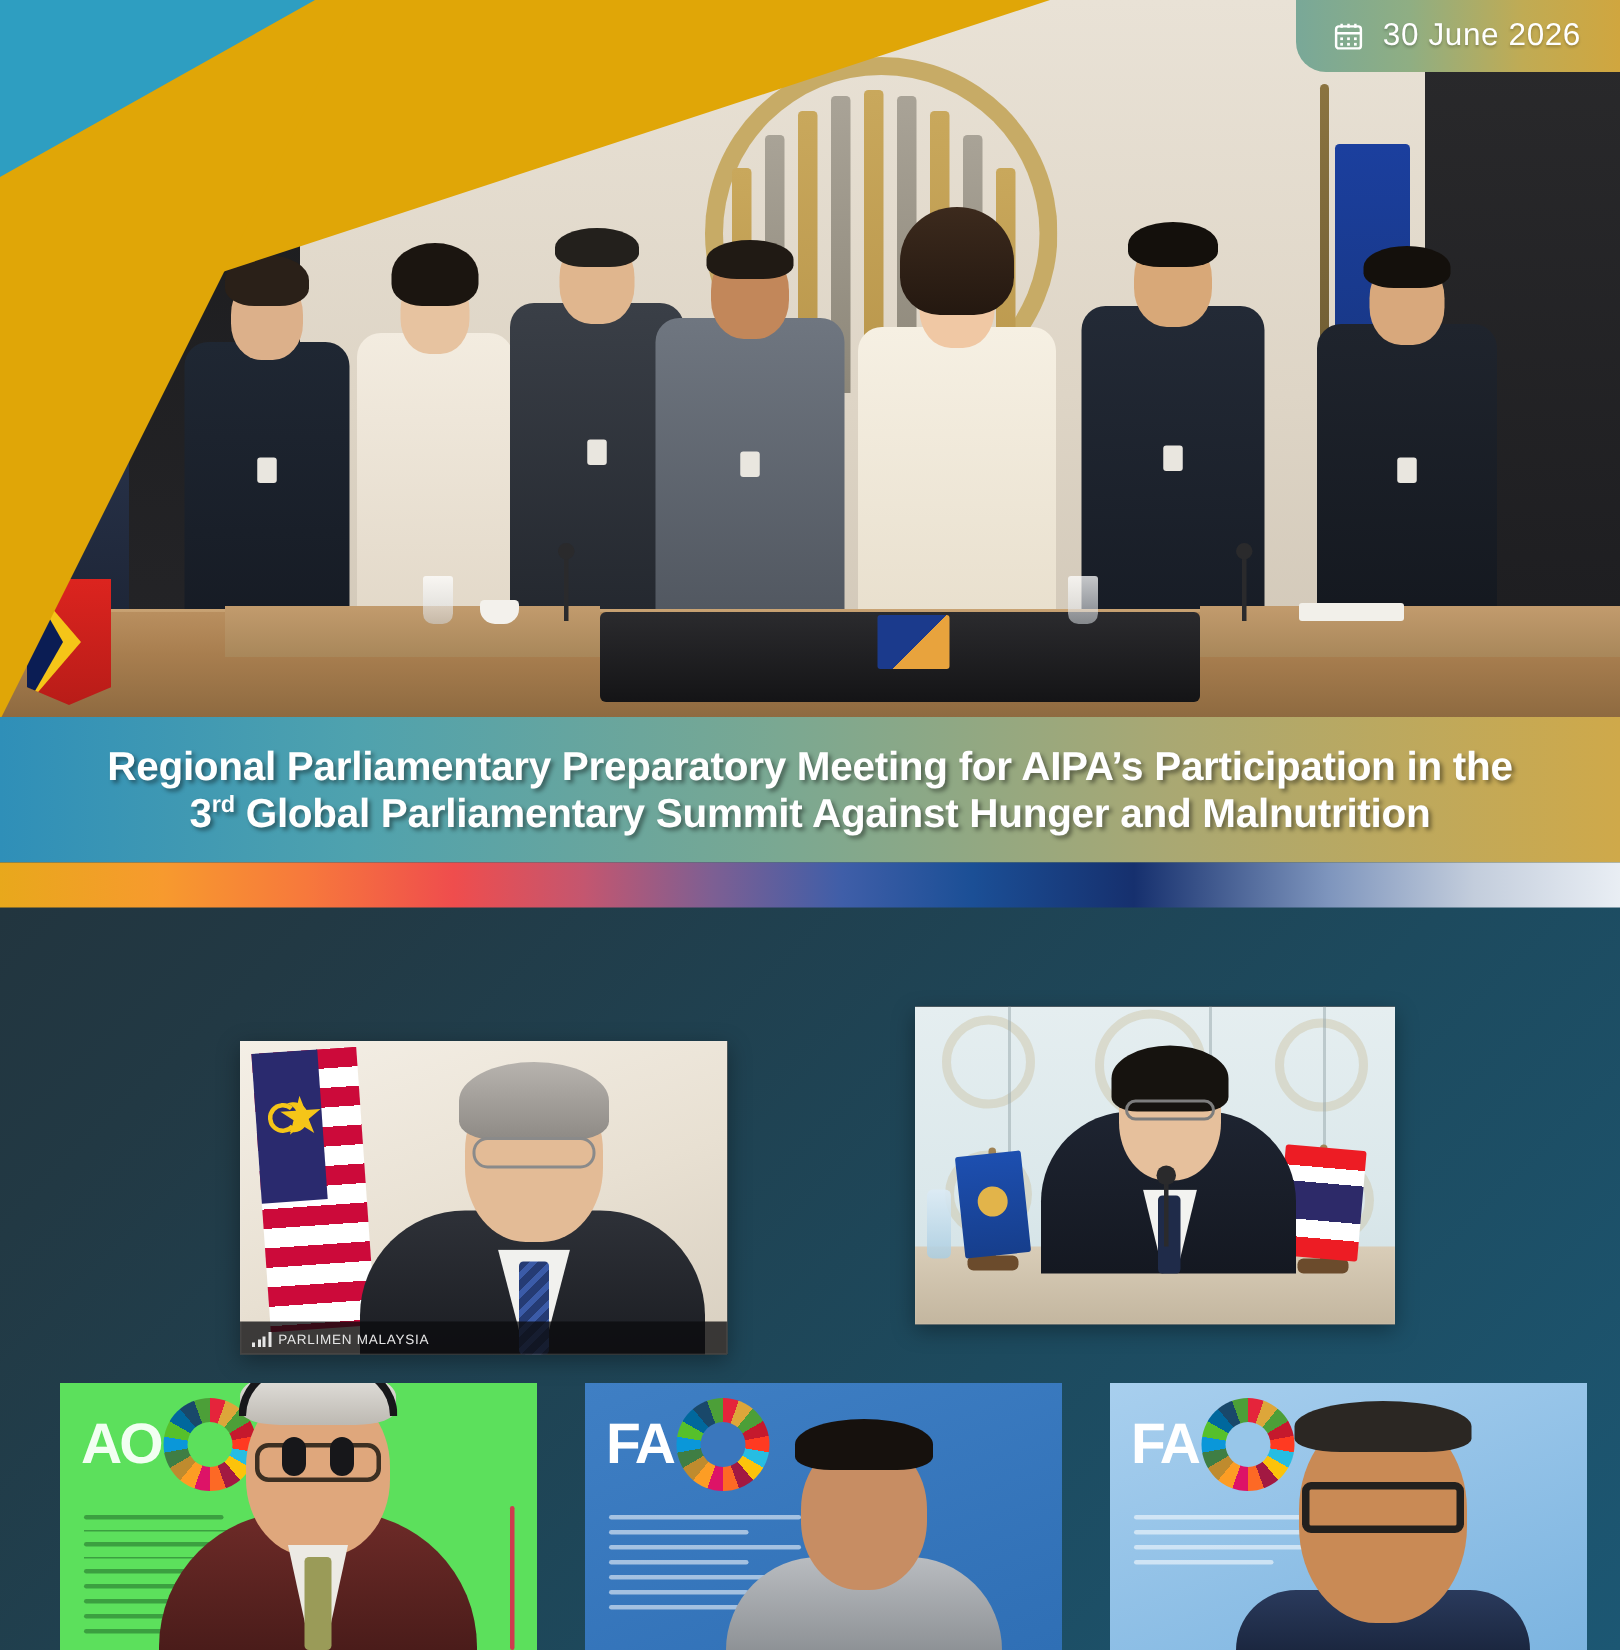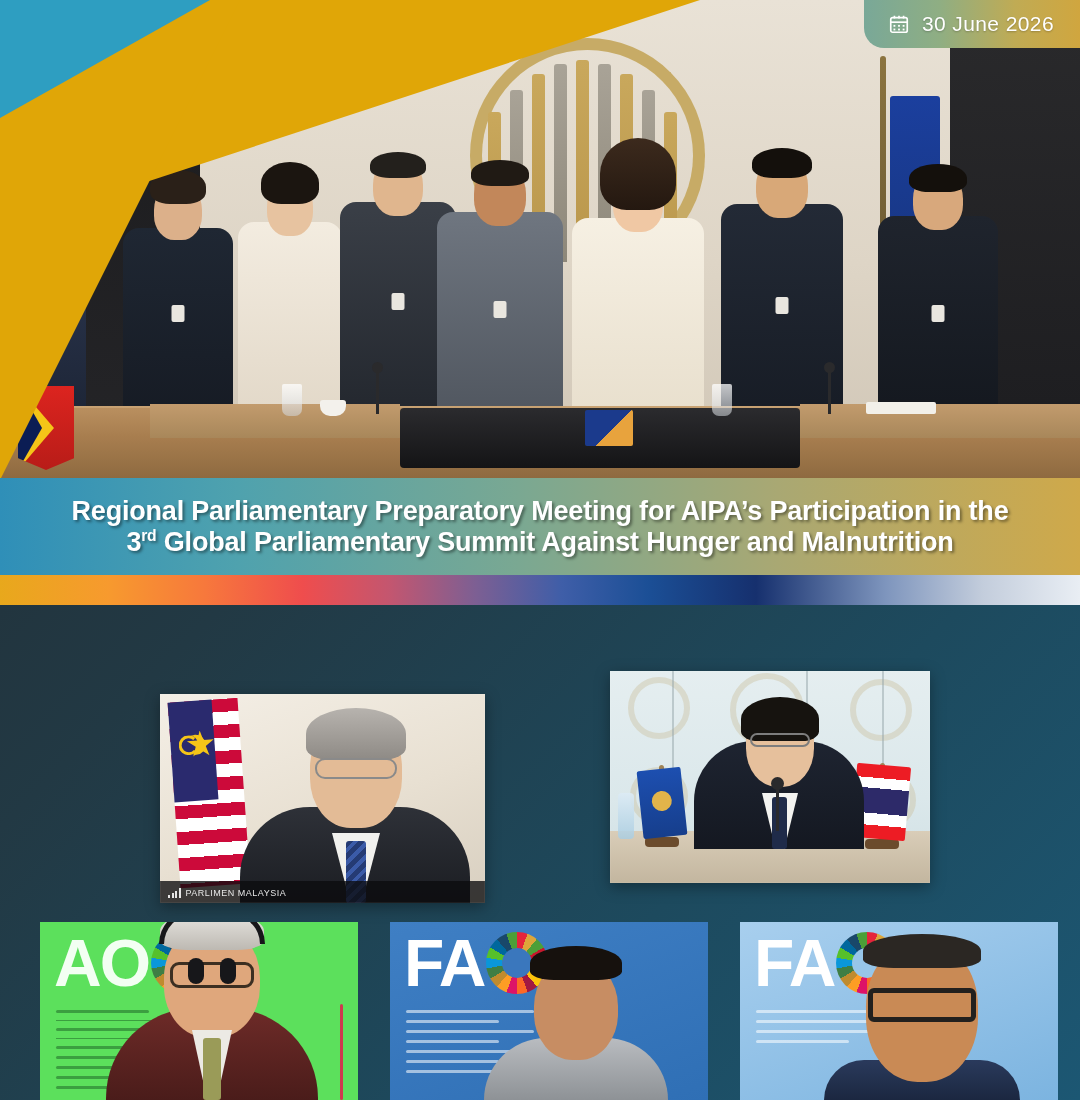--- a/index.html
+++ b/index.html
@@ -180,21 +180,21 @@
   .fao-tile{ position:absolute; top:922px; width:318px; height:178px; overflow:hidden; }
   #tile-fao-green{ left:40px; }
   #tile-fao-blue{ left:390px; }
   #tile-fao-lightblue{ left:740px; }
   #tile-fao-green .bg{ position:absolute; inset:0; background:#5ce05c; }
   #tile-fao-blue .bg{ position:absolute; inset:0;
      background:linear-gradient(160deg,#3f7fc4,#2f6fb5); }
   #tile-fao-lightblue .bg{ position:absolute; inset:0;
      background:linear-gradient(160deg,#a8cfee,#7cb4e0); }
   .fao-logo{ position:absolute; left:14px; top:10px; display:flex; align-items:center; gap:2px;}
-  .fao-logo .letters{ font-size:66px; font-weight:bold; color:#fff; line-height:.85; letter-spacing:-2px;}
+  .fao-logo .letters{ font-size:38px; font-weight:bold; color:#fff; line-height:.85; letter-spacing:-2px;}
   #tile-fao-green .fao-logo .letters{ color:#f2fff2; }
   .sdg-wheel{ width:62px; height:62px; border-radius:50%; position:relative; flex:none;
      background:conic-gradient(#e5243b 0 5.5%,#dda63a 5.5% 11%,#4c9f38 11% 16.6%,#c5192d 16.6% 22%,
        #ff3a21 22% 27.7%,#26bde2 27.7% 33.3%,#fcc30b 33.3% 38.8%,#a21942 38.8% 44.4%,
        #fd6925 44.4% 50%,#dd1367 50% 55.5%,#fd9d24 55.5% 61.1%,#bf8b2e 61.1% 66.6%,
        #3f7e44 66.6% 72.2%,#0a97d9 72.2% 77.7%,#56c02b 77.7% 83.3%,#00689d 83.3% 88.8%,
        #19486a 88.8% 94.4%,#4c9f38 94.4% 100%); }
   .sdg-wheel:after{ content:""; position:absolute; left:50%; top:50%; transform:translate(-50%,-50%);
      width:30px; height:30px; border-radius:50%; }
   #tile-fao-green .sdg-wheel:after{ background:#5ce05c; }

